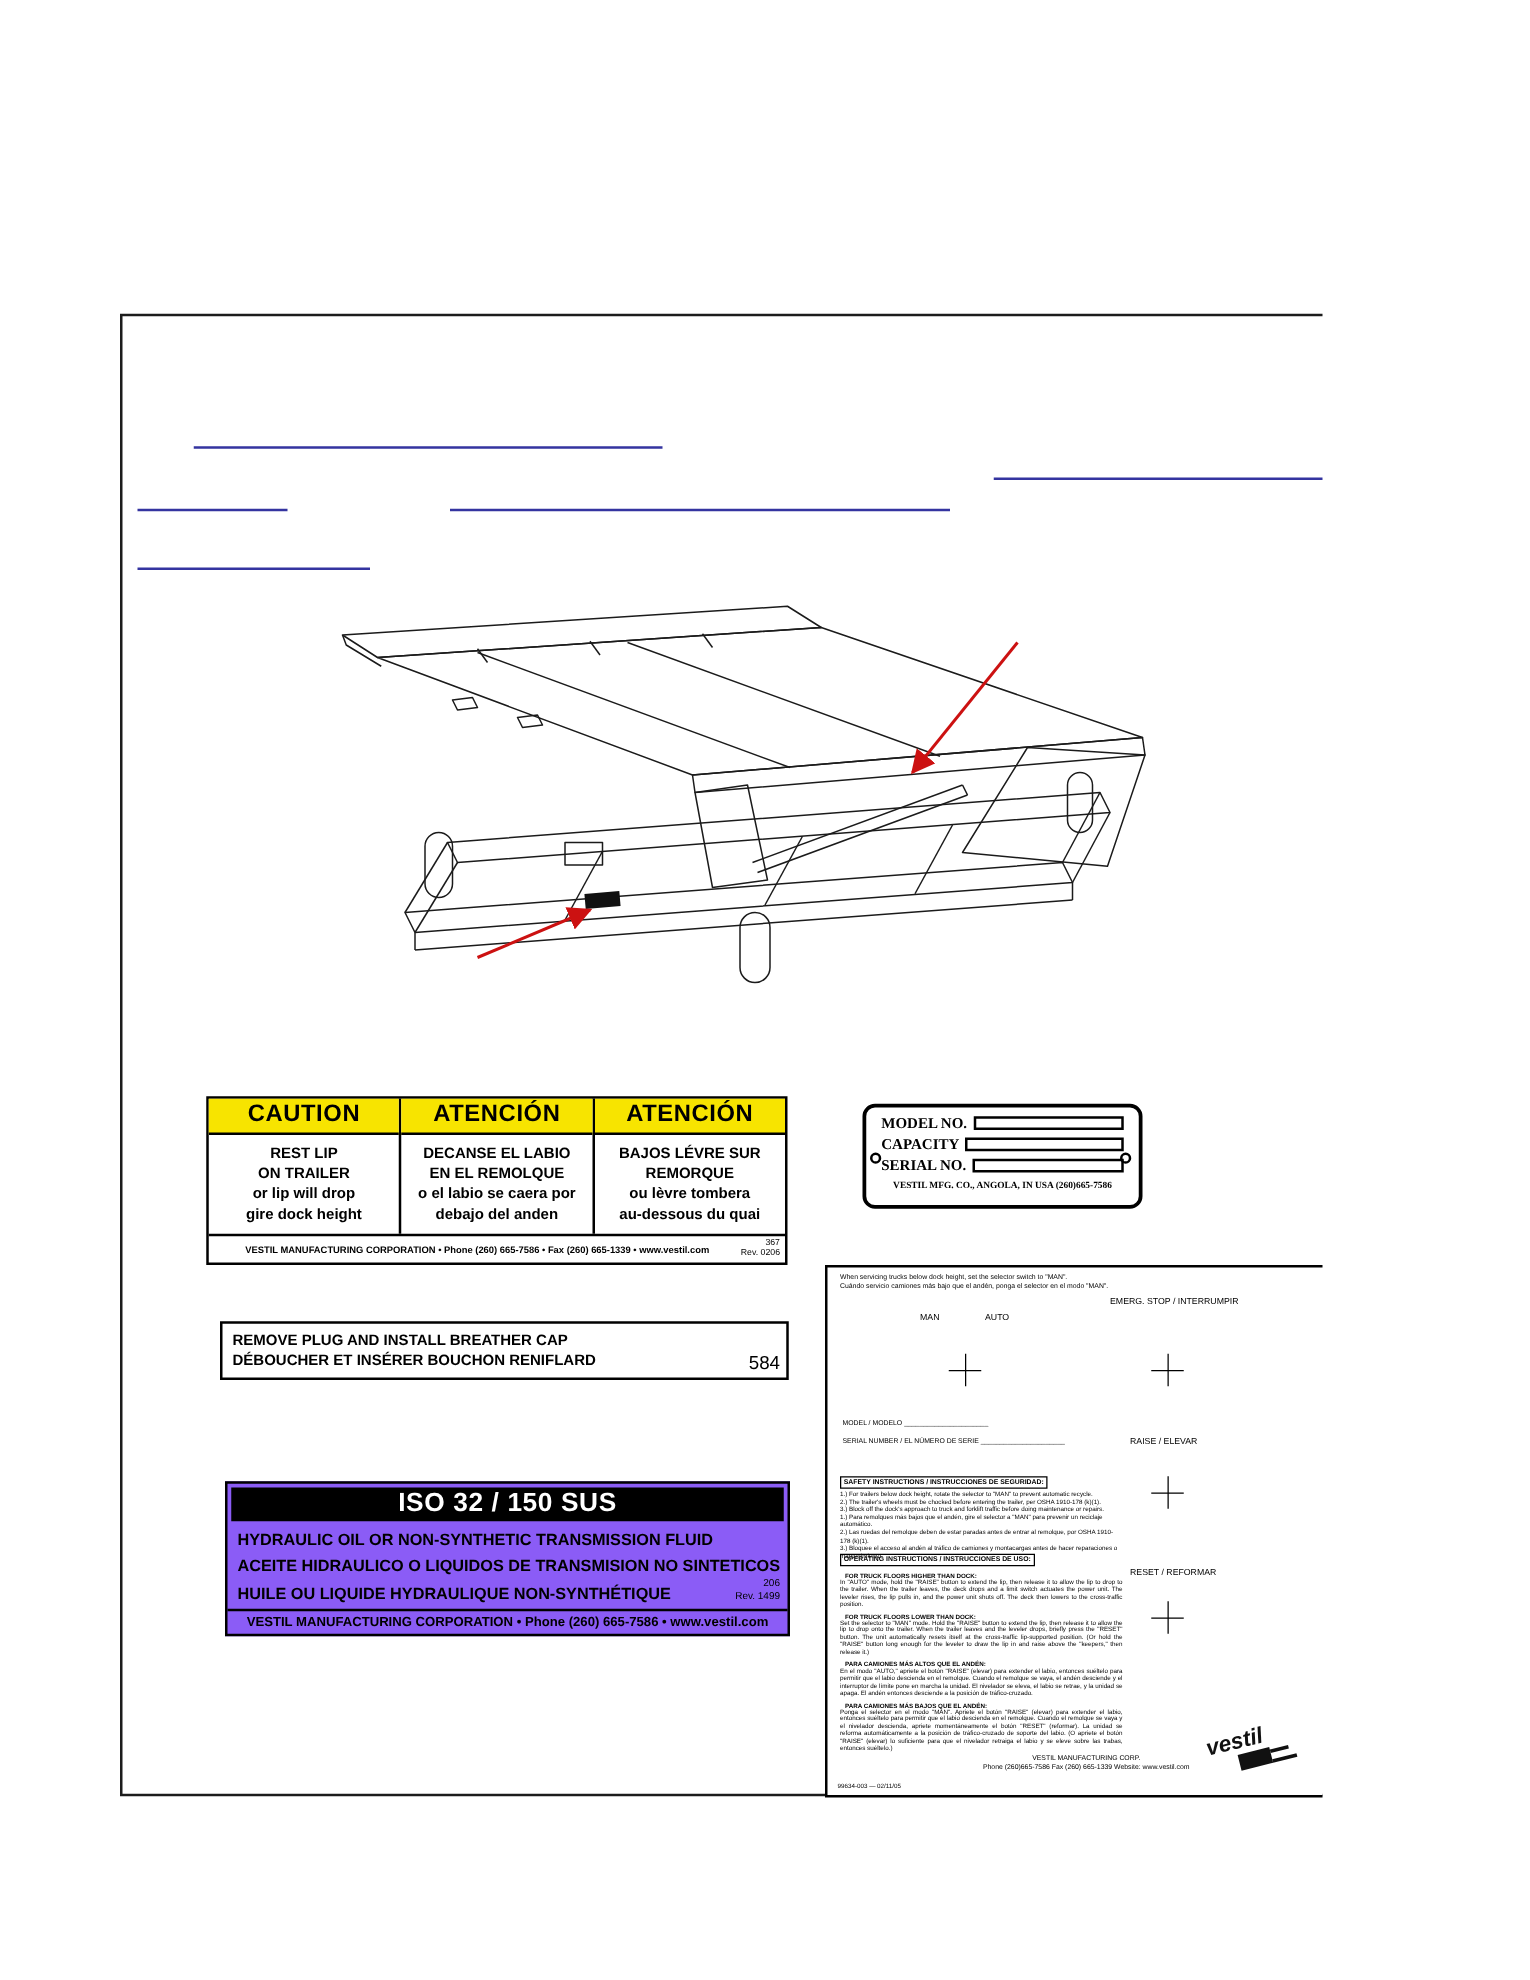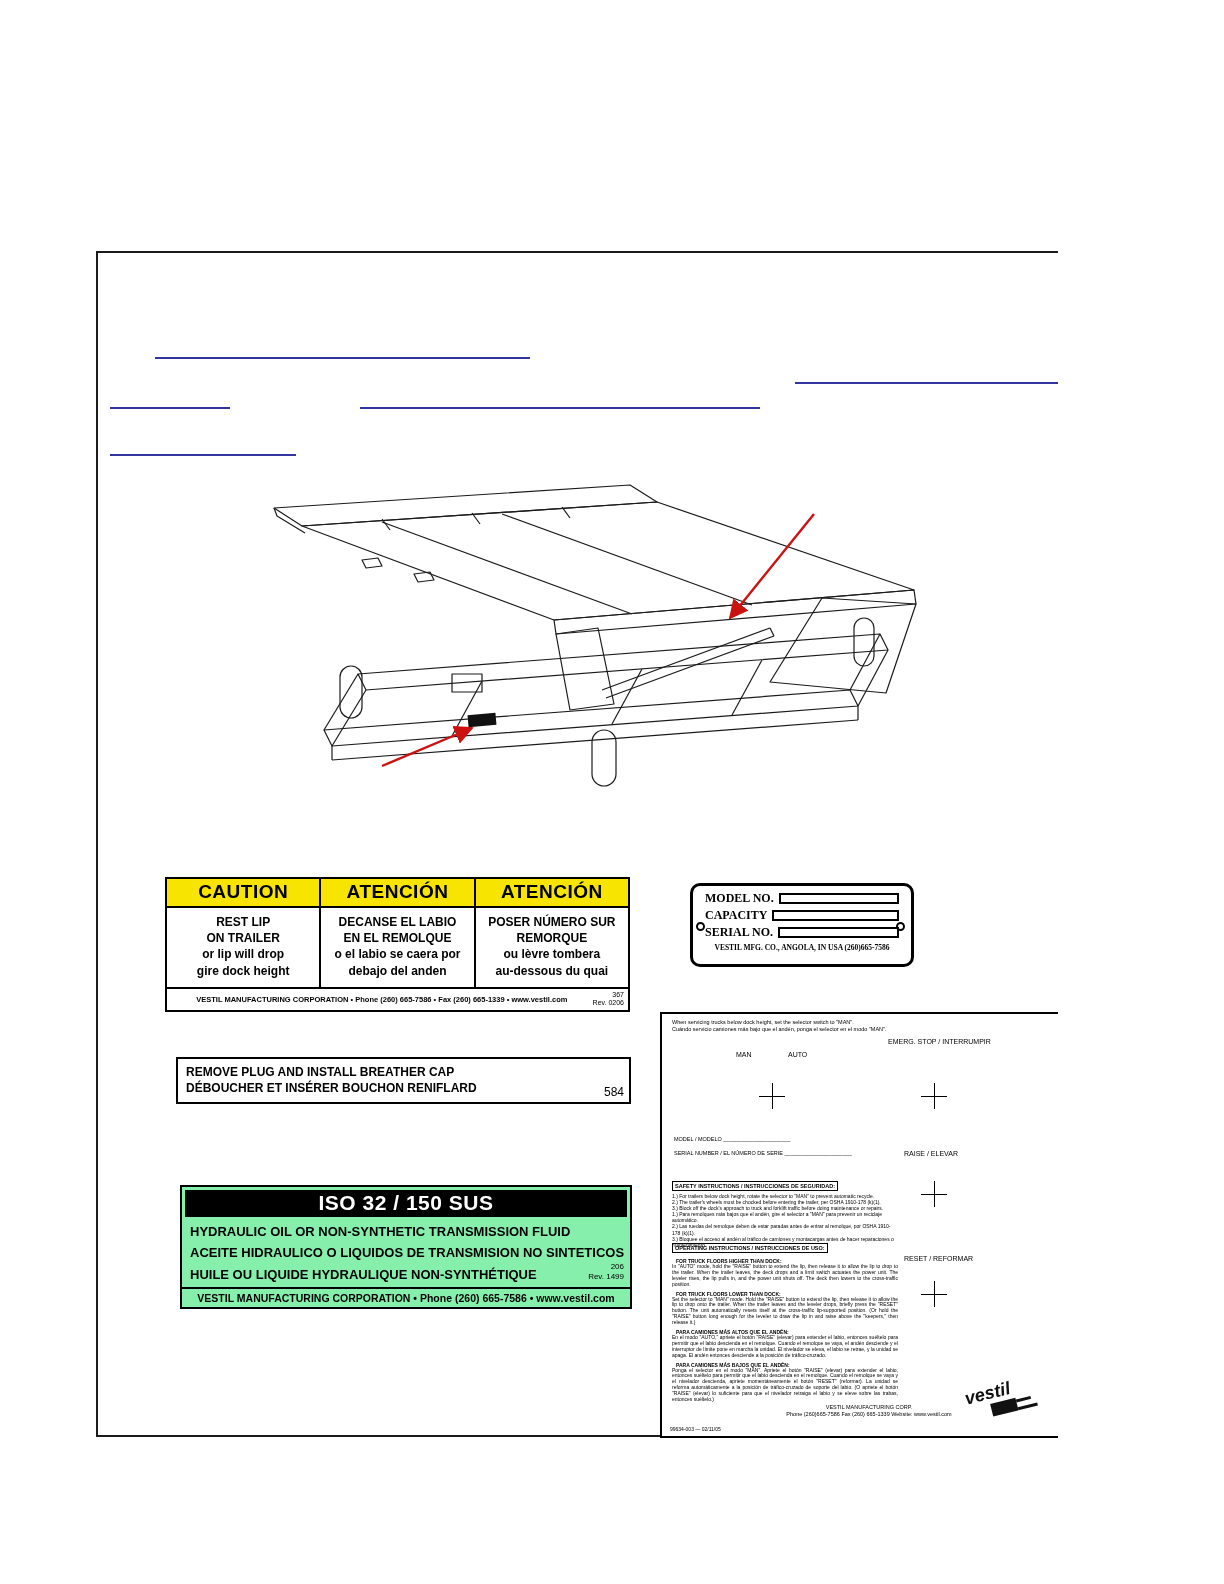--- a/index.html
+++ b/index.html
@@ -36,25 +36,25 @@
   .np-box { flex:1; height:11px; border:2px solid #000; box-sizing:border-box; background:#fff; }
   .np-footer { text-align:center; font-family:"Liberation Serif", serif; font-weight:bold;
                font-size:7.5px; margin-top:4px; white-space:nowrap; }
   .np-hole { position:absolute; width:9px; height:9px; border:2px solid #000; border-radius:50%;
              box-sizing:border-box; }
 
   
   .breather { position:absolute; left:176px; top:1057px; width:455px; border:2px solid #000;
               background:#fff; box-sizing:border-box; padding:6px 10px 6px 8px; }
   .b-line { font-weight:bold; font-size:12px; line-height:1.3; white-space:nowrap; }
-  .b-num { position:absolute; right:5px; bottom:3px; font-size:12px; }
+  .b-num { position:absolute; right:5px; bottom:3px; font-size:15px; }
 
   
   .iso { position:absolute; left:180px; top:1185px; width:452px; border:2px solid #000;
-         background:#86efac; box-sizing:border-box; }
+         background:#8b5cf6; box-sizing:border-box; }
   .iso-band { background:#000; color:#fff; font-weight:800; font-size:21px; text-align:center;
               margin:3px; padding:1px 0 2px; letter-spacing:.5px; }
   .iso-line { font-weight:bold; font-size:13px; padding:4px 8px 2px; white-space:nowrap; }
   .iso-row3 { display:flex; justify-content:space-between; align-items:flex-end; }
   .iso-num { font-size:8px; text-align:right; line-height:1.25; padding:0 6px 2px 0; }
   .iso-footer { border-top:2px solid #000; text-align:center; font-weight:bold;
                 font-size:10.5px; padding:3px 0; margin-top:3px; white-space:nowrap; }
 
   
   .panel { position:absolute; left:660px; top:1012px; width:406px; height:426px;
@@ -175,21 +175,21 @@
         <div class="c-body">
           <div>DECANSE EL LABIO</div>
           <div>EN EL REMOLQUE</div>
           <div>o el labio se caera por</div>
           <div>debajo del anden</div>
         </div>
       </div>
       <div class="c-col">
         <div class="c-head">ATENCIÓN</div>
         <div class="c-body">
-          <div>POSER NÚMERO SUR</div>
+          <div>BAJOS LÉVRE SUR</div>
           <div>REMORQUE</div>
           <div>ou lèvre tombera</div>
           <div>au-dessous du quai</div>
         </div>
       </div>
     </div>
     <div class="c-footer">
       <div class="c-footer-text">VESTIL MANUFACTURING CORPORATION • Phone (260) 665-7586 • Fax (260) 665-1339 • www.vestil.com</div>
       <div class="c-footer-num">
         <div>367</div>

